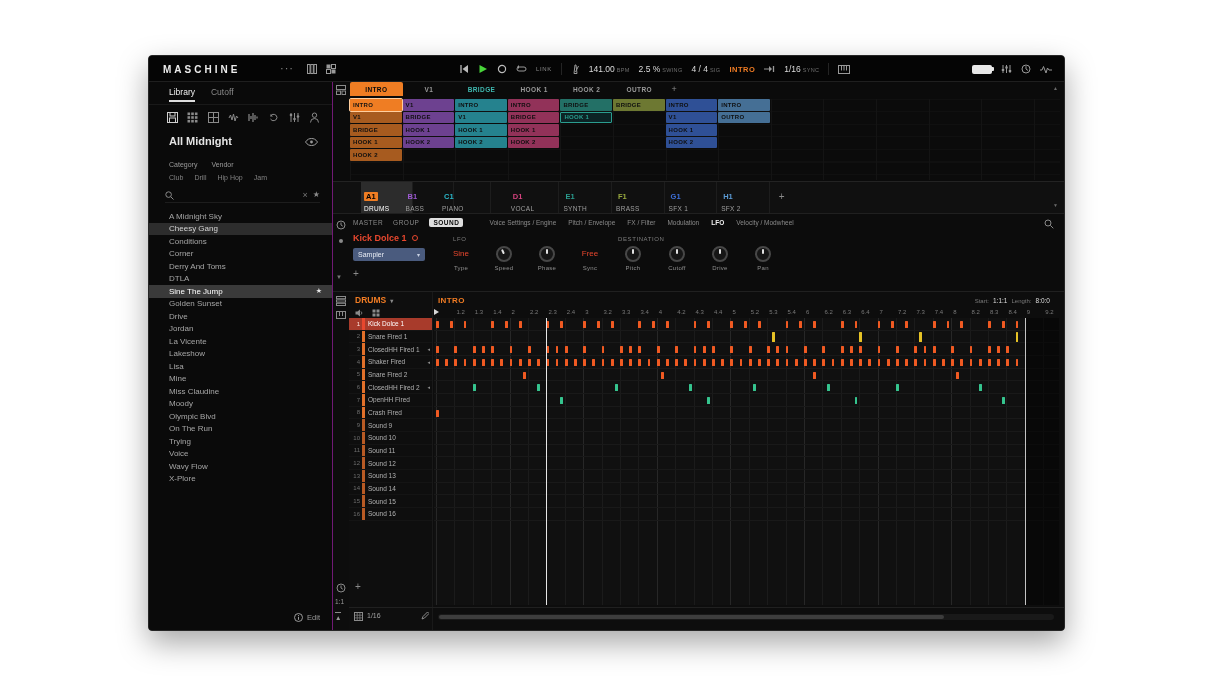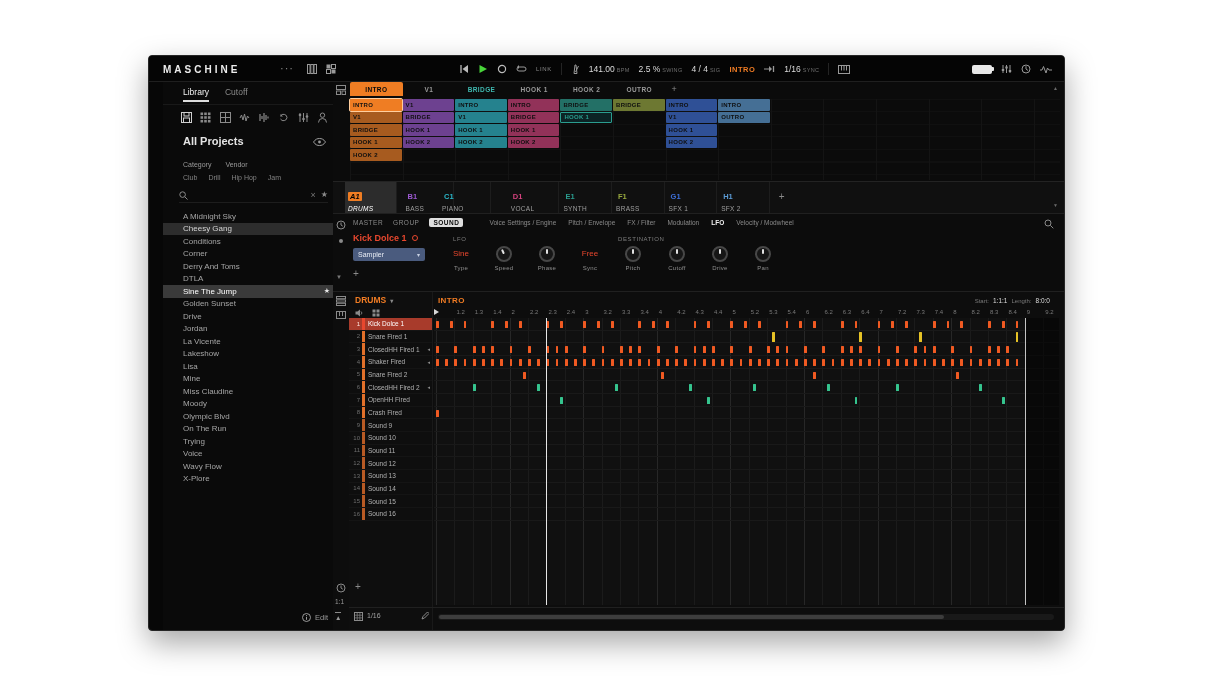--- a/index.html
+++ b/index.html
@@ -15,21 +15,21 @@
 .tsep{width:1px;height:12px;background:#242424}
 .tfield{display:flex;align-items:baseline;gap:2px}
 .tval{font-size:8.5px;color:#dcdcdc}
 .tlab{font-size:5.5px;color:#6f6f6f;letter-spacing:.3px}
 .tsection{font-size:7.5px;font-weight:bold;color:#f07c24;letter-spacing:.5px}
 .tlink{font-size:6px;color:#8a8a8a;letter-spacing:.6px}
 .tb-right{position:absolute;right:12px;top:0;height:26px;display:flex;align-items:center;gap:9px}
 .battery{width:20px;height:9px;background:#e8e8e8;border-radius:2px;position:relative}
 .battery:after{content:"";position:absolute;right:-2px;top:2.5px;width:2px;height:4px;background:#e8e8e8;border-radius:0 1px 1px 0}
 
-.sidebar{position:absolute;left:14px;top:26px;width:184px;bottom:0;background:#0a0a0a;border-right:7px solid #701a75}
+.sidebar{position:absolute;left:0;top:26px;width:184px;bottom:0;background:#0a0a0a;border-right:1px solid #701a75}
 .sb-tabs{position:absolute;left:20px;top:5px;display:flex;gap:16px;font-size:8.5px}
 .sb-tab{color:#8a8a8a;padding-bottom:3px;cursor:pointer}
 .sb-tab.act{color:#efefef;border-bottom:2px solid #dedede}
 .sb-sep{position:absolute;left:0;right:0;top:22px;border-bottom:1px solid #191919}
 .sb-icons{position:absolute;left:18px;right:12px;top:30px;display:flex;justify-content:space-between;align-items:center}
 .sb-title{position:absolute;left:20px;top:53px;font-size:11px;font-weight:bold;color:#e4e4e4}
 .sb-eye{position:absolute;right:14px;top:56px;cursor:pointer}
 .sb-filters{position:absolute;left:20px;top:79px;display:flex;gap:14px;font-size:7px;color:#9a9a9a}
 .sb-filters span{cursor:pointer}
 .sb-tags{position:absolute;left:20px;top:92px;display:flex;gap:11px;font-size:7px;color:#828282}
@@ -250,21 +250,21 @@
           <path d="M2 1v9M5.5 1v9M9 1v9" stroke="#8a8a8a"></path>
           <circle cx="2" cy="3" r="1.3" fill="#8a8a8a"></circle>
           <circle cx="5.5" cy="7" r="1.3" fill="#8a8a8a"></circle>
           <circle cx="9" cy="4.5" r="1.3" fill="#8a8a8a"></circle>
         </svg>
       <svg width="11" height="11">
           <circle cx="5.5" cy="3.2" r="2.2" fill="none" stroke="#8a8a8a"></circle>
           <path d="M1.5 10.5a4 4 0 0 1 8 0" fill="none" stroke="#8a8a8a"></path>
         </svg>
     </div>
-    <div class="sb-title">All Projects</div>
+    <div class="sb-title">All Midnight</div>
     <span class="sb-eye">
       <svg width="13" height="8">
           <path d="M0.5 4c2-3 4-3.5 6-3.5S10.5 1 12.5 4c-2 3-4 3.5-6 3.5S2.5 7 0.5 4z" fill="none" stroke="#9a9a9a"></path>
           <circle cx="6.5" cy="4" r="1.4" fill="#9a9a9a"></circle>
         </svg>
     </span>
     <div class="sb-filters">
       <span>Category</span>
       <span>Vendor</span>
     </div>
@@ -399,21 +399,21 @@
         <div class="clip" style="left: 227.4px; top: 12.5px; background: rgb(12, 35, 37); border: 1px solid rgb(42, 157, 143); color: rgb(42, 157, 143);">HOOK 1</div>
         <div class="clip" style="left: 280px; top: 0px; background: rgb(151, 168, 62); filter: brightness(0.72) saturate(0.92);">BRIDGE</div>
         <div class="clip" style="left: 332.6px; top: 0px; background: rgb(61, 111, 217); filter: brightness(0.72) saturate(0.92);">INTRO</div>
         <div class="clip" style="left: 332.6px; top: 12.5px; background: rgb(61, 111, 217); filter: brightness(0.72) saturate(0.92);">V1</div>
         <div class="clip" style="left: 332.6px; top: 25px; background: rgb(61, 111, 217); filter: brightness(0.72) saturate(0.92);">HOOK 1</div>
         <div class="clip" style="left: 332.6px; top: 37.5px; background: rgb(61, 111, 217); filter: brightness(0.72) saturate(0.92);">HOOK 2</div>
         <div class="clip" style="left: 385.2px; top: 0px; background: rgb(91, 155, 213); filter: brightness(0.72) saturate(0.92);">INTRO</div>
         <div class="clip" style="left: 385.2px; top: 12.5px; background: rgb(91, 155, 213); filter: brightness(0.72) saturate(0.92);">OUTRO</div>
       </div>
     <div id="group-row">
-        <div class="gcell gsel" style="left: 12px; font-style: italic;"><span class="gid" style="background: rgb(239, 125, 35); color: rgb(0, 0, 0);">A1</span><div class="gname" style="color: rgb(255, 255, 255);">DRUMS</div></div>
+        <div class="gcell gsel" style="left: 28px;"><span class="gid" style="background: rgb(239, 125, 35); color: rgb(0, 0, 0);">A1</span><div class="gname" style="color: rgb(255, 255, 255);">DRUMS</div></div>
         <div class="gcell" style="left: 69.6px;"><span class="gid" style="color: rgb(155, 89, 208);">B1</span><div class="gname">BASS</div></div>
         <div class="gcell" style="left: 106px;"><span class="gid" style="color: rgb(42, 183, 201);">C1</span><div class="gname">PIANO</div></div>
         <div class="gcell" style="left: 174.8px;"><span class="gid" style="color: rgb(212, 66, 126);">D1</span><div class="gname">VOCAL</div></div>
         <div class="gcell" style="left: 227.4px;"><span class="gid" style="color: rgb(42, 157, 143);">E1</span><div class="gname">SYNTH</div></div>
         <div class="gcell" style="left: 280px;"><span class="gid" style="color: rgb(151, 168, 62);">F1</span><div class="gname">BRASS</div></div>
         <div class="gcell" style="left: 332.6px;"><span class="gid" style="color: rgb(61, 111, 217);">G1</span><div class="gname">SFX 1</div></div>
         <div class="gcell" style="left: 385.2px;"><span class="gid" style="color: rgb(91, 155, 213);">H1</span><div class="gname">SFX 2</div></div>
         <div class="gplus" style="left: 445.8px;">+</div>
       </div>
     <span class="arr-chev" style="top:3px">▲</span>

